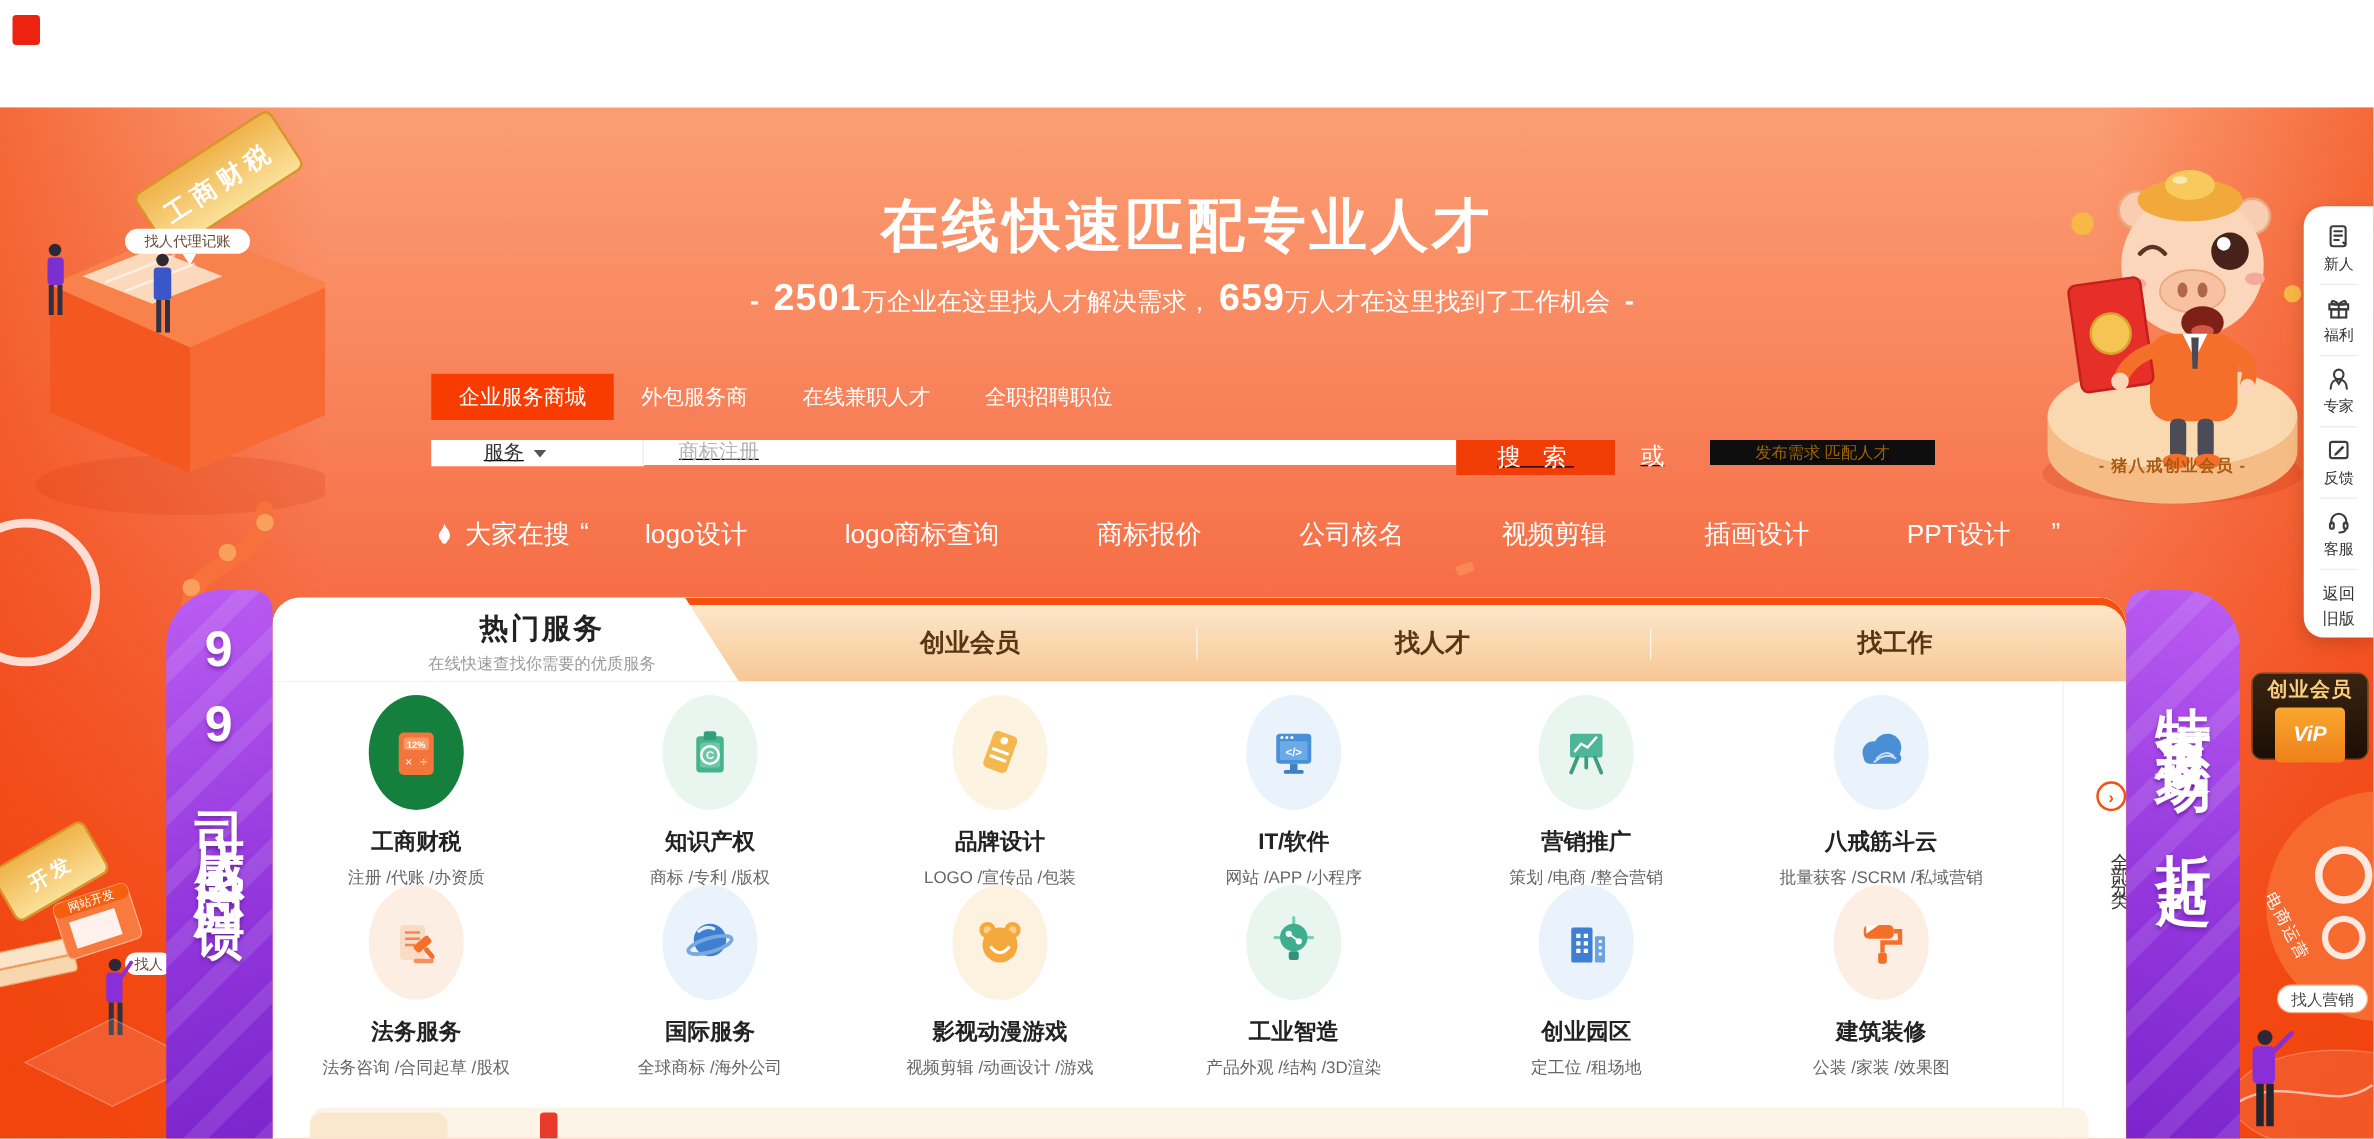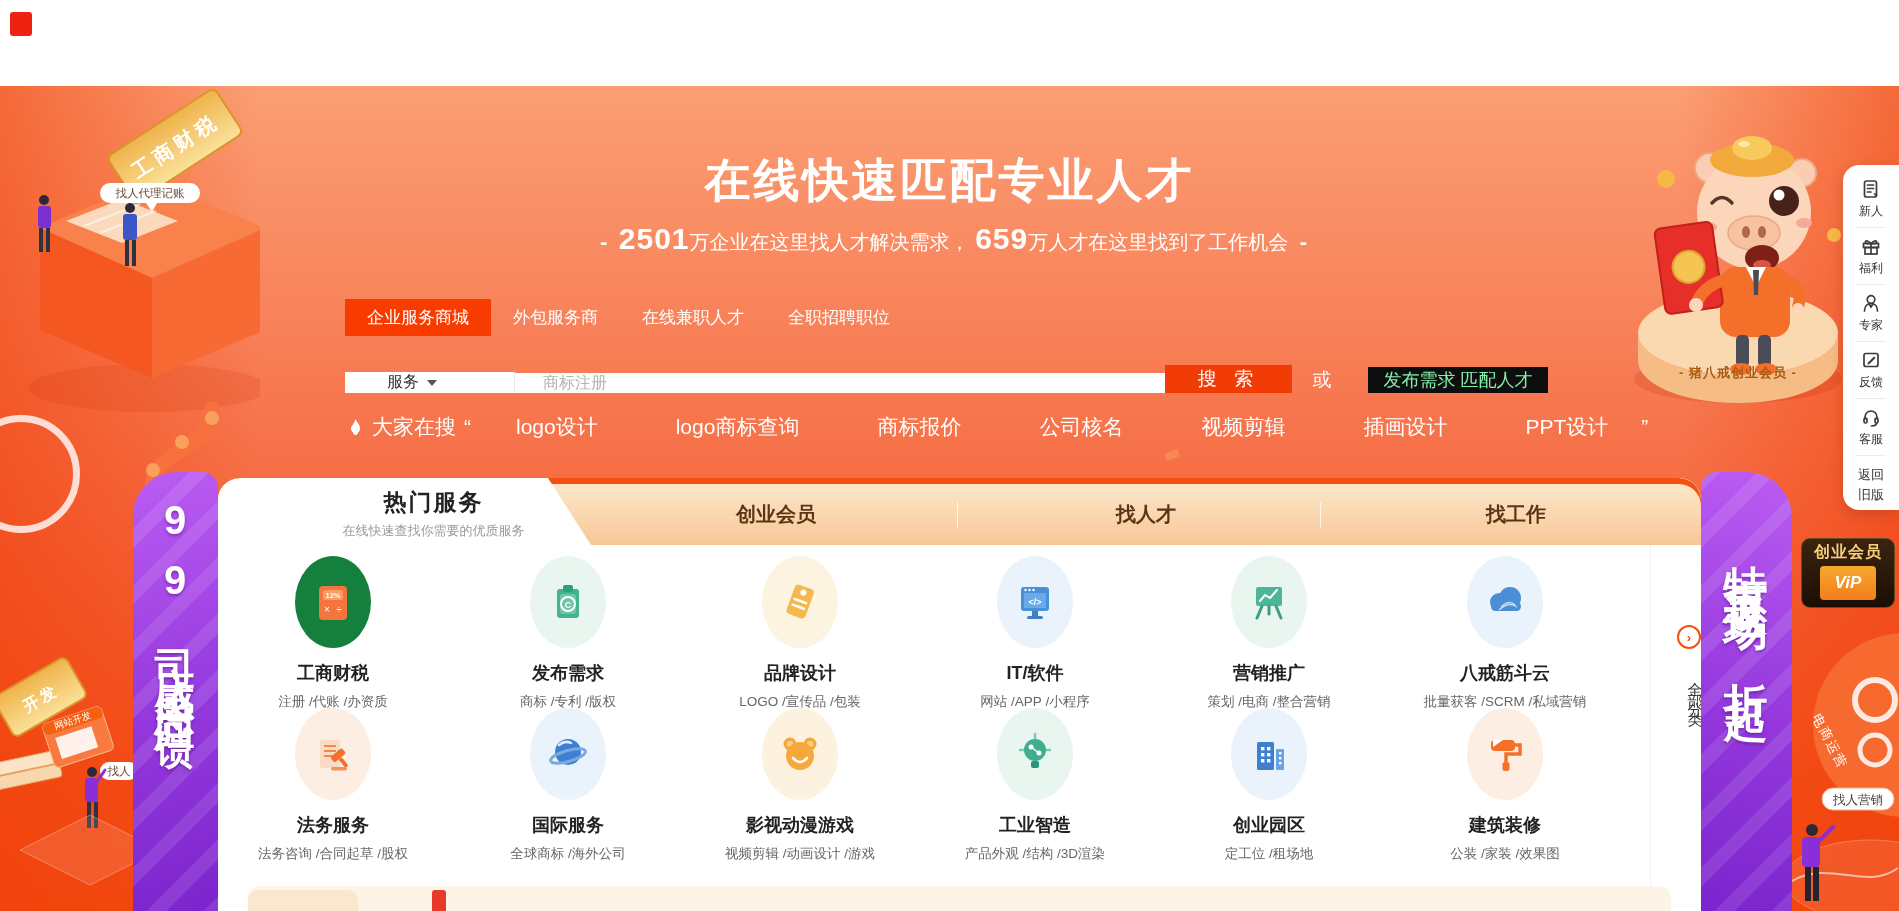--- a/index.html
+++ b/index.html
@@ -18,28 +18,28 @@
 
   .hero-title{position:absolute;left:0;top:150px;width:1899px;text-align:center;color:#fff;font-size:46px;font-weight:bold;letter-spacing:3px;}
   .hero-sub{position:absolute;left:4px;top:222px;width:1899px;text-align:center;color:#fff;font-size:20px;}
   .hero-sub .num{font-size:30px;font-weight:bold;letter-spacing:1px;}
   .hero-sub .dash{font-size:22px;font-weight:bold;margin:0 6px;}
 
   .hero-tabs{position:absolute;left:345px;top:299px;height:37px;display:flex;}
   .hero-tab{height:37px;line-height:37px;padding:0 22px;color:#fff;font-size:17px;cursor:pointer;}
   .hero-tab.active{background:#f83c00;color:#fff;}
 
-  .search-row{position:absolute;left:345px;top:336px;height:57px;display:flex;align-items:flex-end;}
+  .search-row{position:absolute;left:345px;top:352px;height:57px;display:flex;align-items:flex-start;text-decoration:underline;}
   .search-cat{width:170px;background:#fff;display:flex;align-items:center;padding-left:42px;box-sizing:border-box;font-size:16px;color:#333;border-right:1px solid #ebebeb;cursor:pointer;}
   .caret{width:0;height:0;border-left:5px solid transparent;border-right:5px solid transparent;border-top:6px solid #555;margin-left:8px;}
   .search-input{width:620px;border:none;outline:none;font-size:16px;padding-left:28px;color:#333;background:#fff;font-family:"Liberation Sans",sans-serif;}
   .search-input::placeholder{color:#b3b3b3;}
   .search-btn{width:127px;background:#f13d05;color:#fff;font-size:19px;letter-spacing:6px;border:none;cursor:pointer;font-family:"Liberation Sans",sans-serif;}
   .or-text{width:60px;display:flex;align-items:center;justify-content:center;color:#fff;font-size:19px;}
-  .publish-btn{width:180px;margin-left:16px;background:#0e0e0e;color:#86efac;font-size:18px;border:none;cursor:pointer;font-family:"Liberation Sans",sans-serif;}
+  .publish-btn{width:180px;margin-left:16px;background:#0e0e0e;color:#a16207;font-size:13px;border:none;cursor:pointer;font-family:"Liberation Sans",sans-serif;}
 
   .hot-row{position:absolute;left:349px;top:413px;display:flex;align-items:center;color:#fff;font-size:21px;}
   .hot-row .flame{margin-right:10px;display:flex;}
   .hot-prefix{margin-right:8px;}
   .hot-term{margin-right:33px;cursor:pointer;margin-left:45px;}
   .hot-term:last-of-type{margin-right:2px;}
 
   
   .panel{position:absolute;left:218px;top:478px;width:1483px;height:433px;background:#fff;border-radius:22px 22px 0 0;overflow:hidden;}
   .strip{position:absolute;left:0;top:0;width:100%;height:67px;background:linear-gradient(180deg,#fdeacf,#f8c795);box-shadow:inset 0 6px 0 #f4510f;border-radius:0 22px 0 0;}
@@ -75,21 +75,21 @@
   
   .sidebar{position:absolute;left:1843px;top:165px;width:56px;height:345px;background:#fff;border-radius:16px 0 0 16px;box-shadow:0 4px 14px rgba(0,0,0,.15);display:flex;flex-direction:column;align-items:center;padding-top:13px;box-sizing:border-box;z-index:30;}
   .side-item{display:flex;flex-direction:column;align-items:center;cursor:pointer;}
   .side-item .lbl{font-size:12px;color:#333;margin-top:3px;}
   .side-div{width:30px;height:1px;background:#ececec;margin:7px 0;}
   .old-version{width:34px;font-size:13px;color:#333;line-height:1.5;text-align:center;cursor:pointer;margin-top:2px;}
 
   
   .vip-badge{position:absolute;left:1801px;top:538px;width:92px;height:68px;background:linear-gradient(180deg,#3a2410,#1c0e04);border:1px solid #6b4a1f;border-radius:9px;text-align:center;z-index:5;cursor:pointer;}
   .vip-badge .vb-title{font-size:16px;font-weight:bold;color:#f9cf7c;margin-top:3px;letter-spacing:1px;}
-  .vip-badge .vb-env{width:56px;height:34px;margin:3px auto 0;background:linear-gradient(180deg,#f9a82e,#f07f1a);border-radius:4px;display:flex;align-items:center;justify-content:center;}
+  .vip-badge .vb-env{width:56px;height:44px;margin:3px auto 0;background:linear-gradient(180deg,#f9a82e,#f07f1a);border-radius:4px;display:flex;align-items:center;justify-content:center;}
   .vip-badge .vb-vip{color:#fff;font-weight:bold;font-style:italic;font-size:17px;}
 
   .ring{position:absolute;left:-38px;top:415px;width:104px;height:104px;border-radius:50%;border:7px solid rgba(255,255,255,.8);}
 
   .svg-abs{position:absolute;}
   .bubble-label{fill:#6b4a33;font-size:11.5px;font-family:"Liberation Sans",sans-serif;}
 </style>
 </head>
 <body>
 
@@ -299,21 +299,21 @@
     <div class="svc" style="left:240px;top:78px;">
       <div class="oval" style="background:#e9f6ef;">
         <svg width="44" height="44" viewBox="0 0 44 44">
           <rect x="11" y="9" width="22" height="29" rx="3" fill="#45b38d"></rect>
           <rect x="17" y="5" width="10" height="7" rx="2" fill="#2f9f7d"></rect>
           <rect x="14" y="14" width="16" height="20" rx="2" fill="#6cc7a6"></rect>
           <circle cx="22" cy="24" r="7" fill="none" stroke="#fff" stroke-width="2"></circle>
           <text x="22" y="27.5" text-anchor="middle" font-size="9" font-weight="bold" fill="#fff">C</text>
         </svg>
       </div>
-      <div class="svc-name">发布需求</div>
+      <div class="svc-name">知识产权</div>
       <div class="svc-sub">商标 /专利 /版权</div>
     </div>
 
     <div class="svc" style="left:472px;top:78px;">
       <div class="oval" style="background:#fdf3e1;">
         <svg width="44" height="44" viewBox="0 0 44 44">
           <g transform="rotate(20 22 22)">
             <rect x="12" y="6" width="20" height="31" rx="4" fill="#f5b84e"></rect>
             <circle cx="22" cy="12" r="3" fill="#fff"></circle>
             <line x1="16" y1="21" x2="28" y2="21" stroke="#fff" stroke-width="2.5" stroke-linecap="round"></line>

